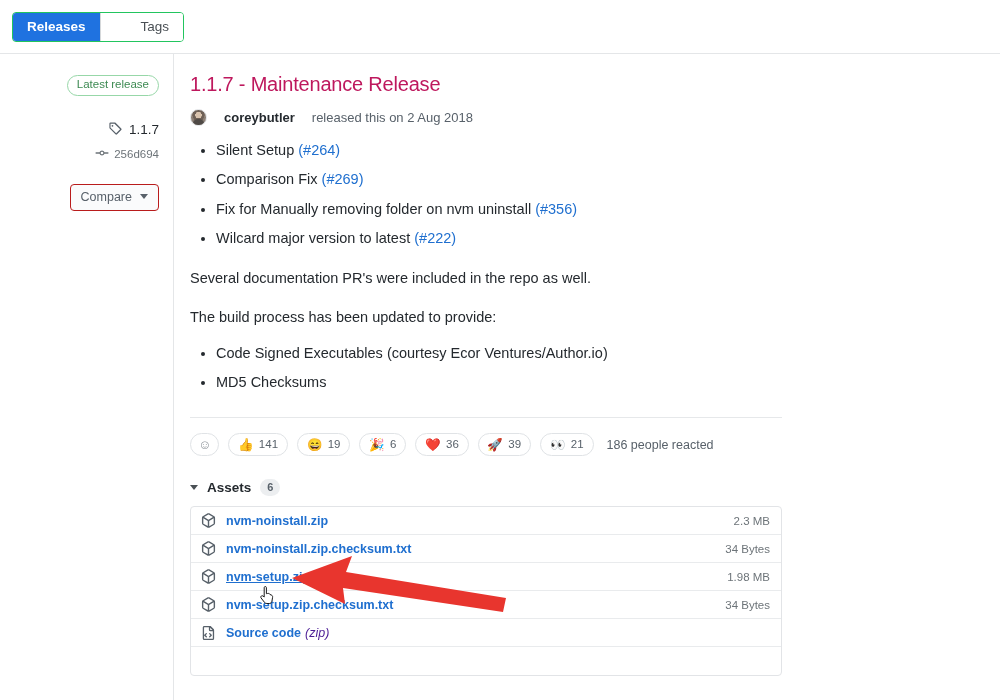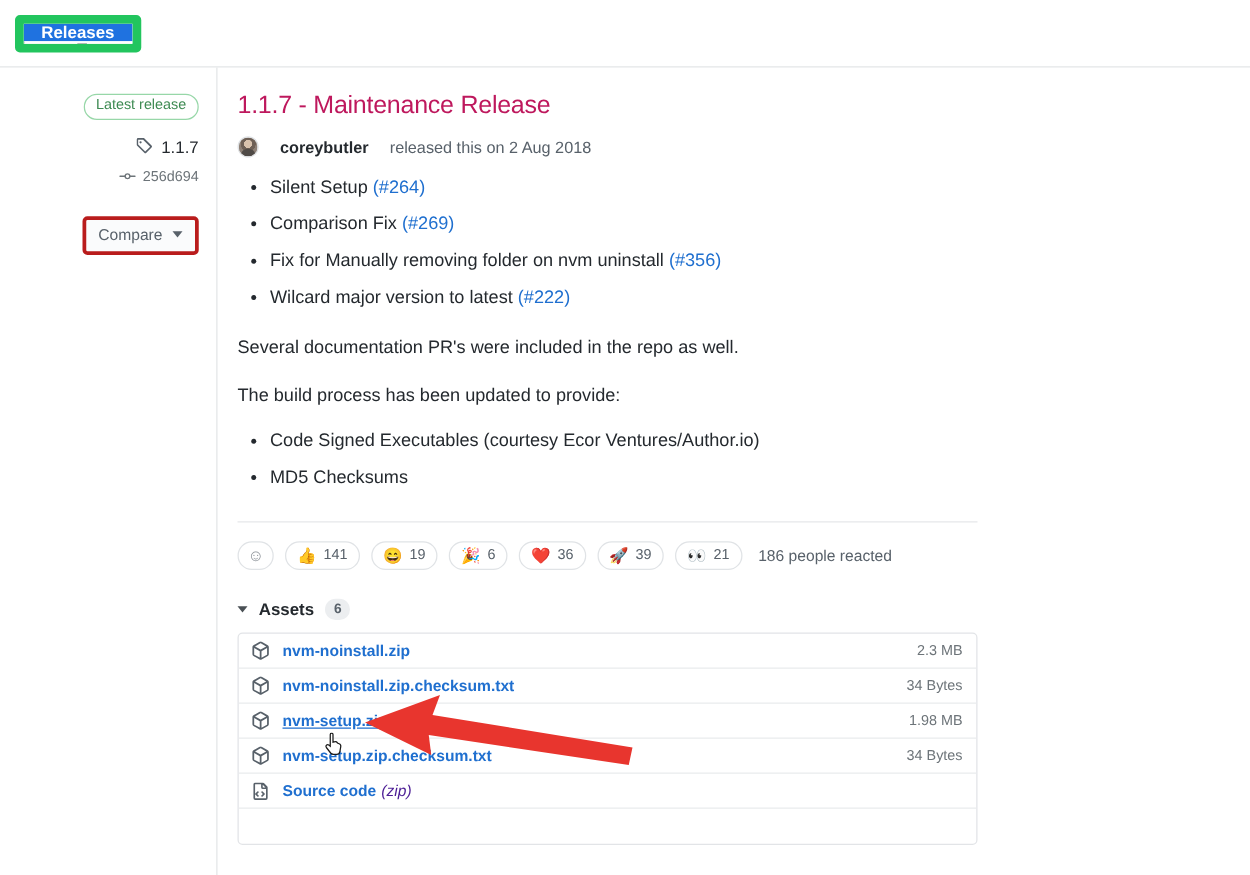--- a/index.html
+++ b/index.html
@@ -14,25 +14,24 @@
 
   
   .tabbar {
     height: 54px;
     padding: 12px 0 0 12px;
     display: flex;
     align-items: flex-start;
   }
   .tabgroup {
     display: flex;
-    border: 7px solid #22c55e;
+    border: 1px solid #22c55e;
     border-radius: 4px;
     overflow: hidden;
     height: 30px;
-    flex-direction: column;
   }
   .tab {
     display: flex; align-items: center; justify-content: center;
     padding: 0 14px;
     font-size: 13.5px;
     line-height: 1;
     height: 100%;
     cursor: pointer;
     background: #ffffff;
     color: #4a5055;
@@ -70,34 +69,34 @@
     border-radius: 12px;
     font-size: 11.5px;
     padding: 2px 9px 3px;
     line-height: 1.2;
     background: #fff;
     white-space: nowrap;
   }
   .tag-row {
     display: flex; align-items: center; justify-content: flex-end;
     gap: 6px;
-    margin-top: 13px;
+    margin-top: 25px;
     font-size: 13.5px;
     color: #24292e;
   }
   .commit-row {
     display: flex; align-items: center; justify-content: flex-end;
     gap: 5px;
     margin-top: 7px;
     font-size: 11.5px;
     color: #6d7479;
   }
   .compare-btn {
     margin-top: 22px;
-    border: 3px solid #b91c1c;
+    border: 1px solid #b91c1c;
     border-radius: 4px;
     background: #fafbfc;
     color: #58616a;
     font-size: 12.5px;
     padding: 5px 10px 6px;
     display: flex; align-items: center; gap: 8px;
     cursor: pointer;
     white-space: nowrap;
   }
   .caret {

